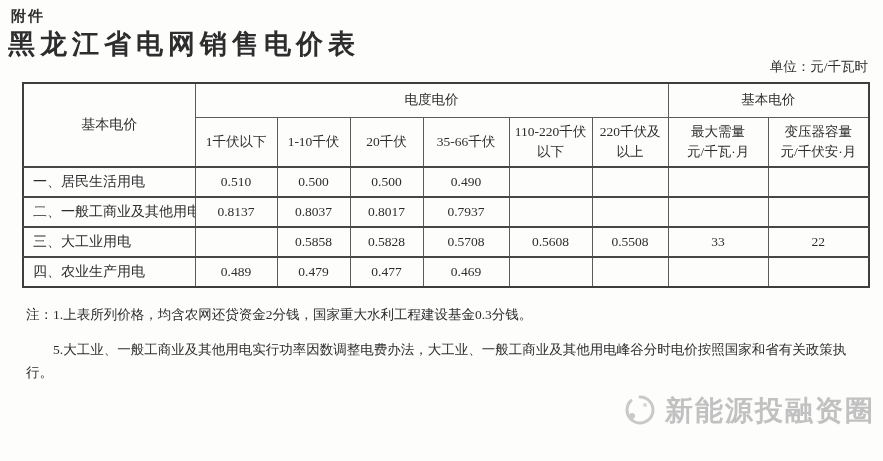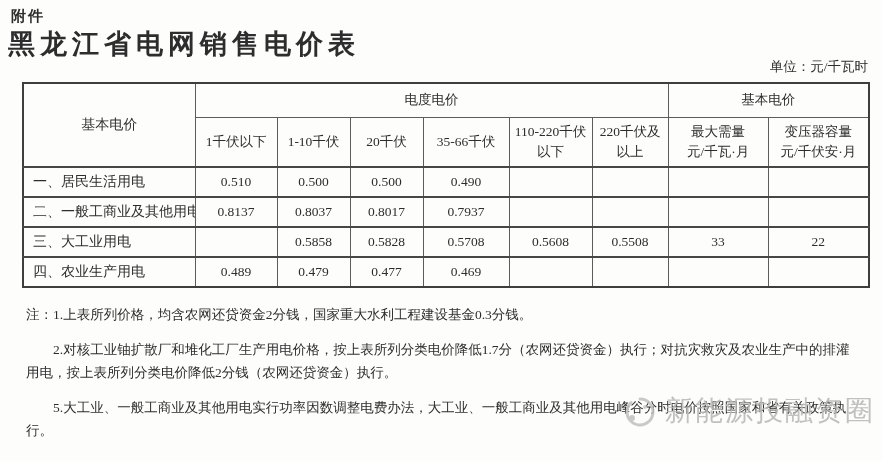--- a/index.html
+++ b/index.html
@@ -49,23 +49,23 @@
     white-space:nowrap;
   }
   .notes {
     position:absolute; left:14px; top:291px; width:856px;
     font-size:13.5px; line-height:23px;
   }
   .note { text-indent:2em; margin:12px; }
   .note.first { text-indent:0; }
   .watermark {
     position:absolute; top:392px; right:8px;
-    display:flex; align-items:flex-end; gap:7px;
+    display:flex; align-items:flex-start; gap:7px;
     color:#b9b9b9; opacity:0.88;
-    font-size:28px; font-weight:normal; letter-spacing:2px;
+    font-size:28px; font-weight:bold; letter-spacing:2px;
     pointer-events:none;
   }
   .watermark svg { display:block; }
 </style>
 </head>
 <body>
 
 <div class="attachment">附件</div>
 
 <div class="doc-title">黑龙江省电网销售电价表</div>
@@ -148,21 +148,20 @@
       <td></td>
       <td></td>
       <td></td>
       <td></td>
     </tr>
   </tbody>
 </table>
 
 <div class="notes">
   <p class="note first">注：1.上表所列价格，均含农网还贷资金2分钱，国家重大水利工程建设基金0.3分钱。</p>
-  <p class="note">2.对核工业铀扩散厂和堆化工厂生产用电价格，按上表所列分类电价降低1.7分（农网还贷资金）执行；对抗灾救灾及农业生产中的排灌用电，按上表所列分类电价降低2分钱（农网还贷资金）执行。</p>
   <p class="note">5.大工业、一般工商业及其他用电实行功率因数调整电费办法，大工业、一般工商业及其他用电峰谷分时电价按照国家和省有关政策执行。</p>
 </div>
 
 <div class="watermark">
   <span>
     <svg width="36" height="36" viewBox="0 0 36 36">
       <circle cx="18" cy="18" r="13" fill="none" stroke="#c2c2c2" stroke-width="3" stroke-dasharray="60 10" stroke-linecap="round" transform="rotate(-40 18 18)"></circle>
       <circle cx="10" cy="24" r="3" fill="#c2c2c2"></circle>
       <circle cx="23" cy="13" r="2" fill="#d2d2d2"></circle>
     </svg>

